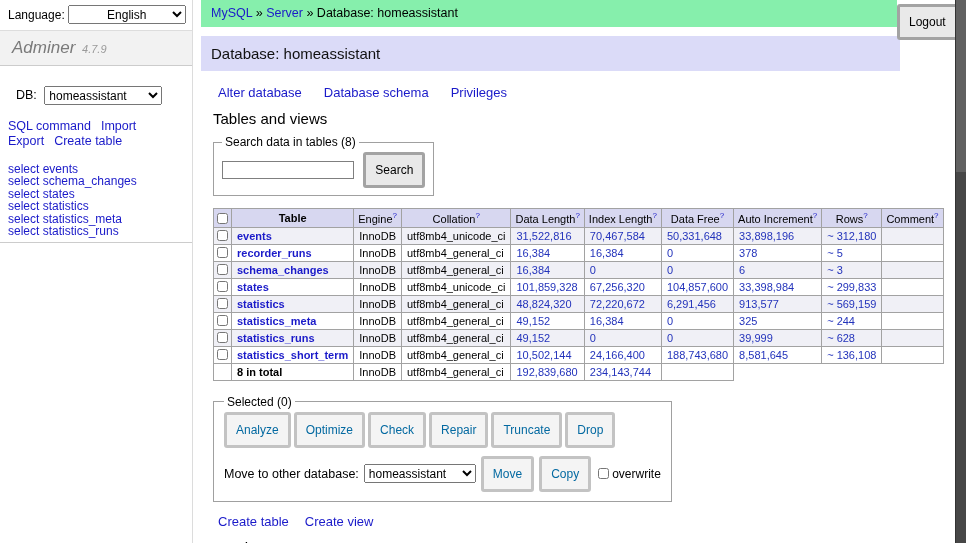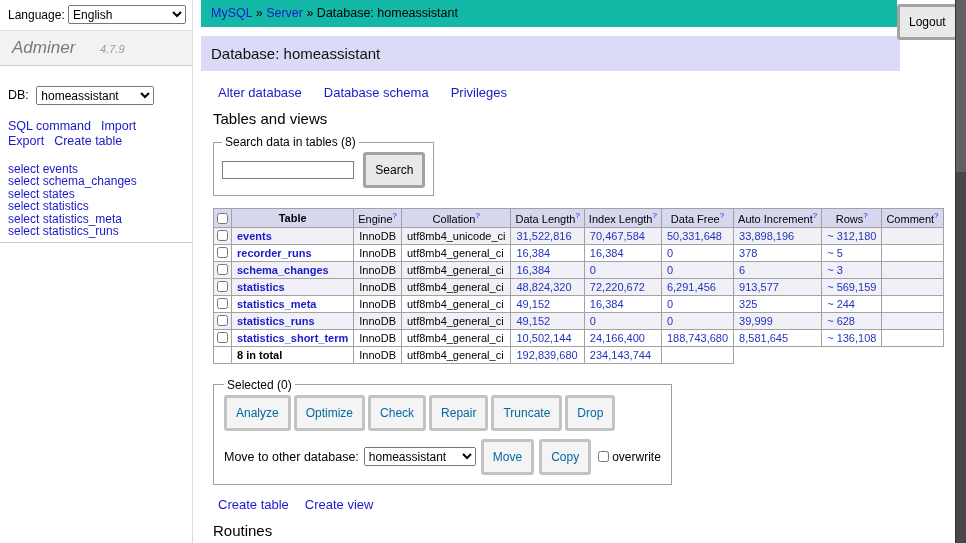--- a/index.html
+++ b/index.html
@@ -10,38 +10,38 @@
     color: #000;
     background: #fff;
   }
   a { color:#1a1ac9; text-decoration:none; cursor:pointer; }
   p { margin:0; }
   .app { position:relative; width:966px; height:543px; overflow:hidden; display:flex; background:#fff; }
 
   
   .sidebar { flex:0 0 193px; width:193px; border-right:1px solid #dcdcdc; }
   .lang-row { height:30px; padding:5px 0 0 8px; font-size:12px; }
-  .lang-row select { font-size:12px; width:118px; height:19px; margin-left:0; }
+  .lang-row select { font-size:12px; width:118px; height:19px; margin-left:0;padding-left:34px; }
   h1.apptitle {
     margin:0; background:#f2f2f2; border-top:1px solid #ddd; border-bottom:1px solid #ccc;
     padding:7px 12px; font-size:17px; font-weight:normal; font-style:italic; color:#7a7a7a;
   }
-  h1.apptitle .version { font-size:11px; color:#9a9a9a; margin-left:20px; }
-  .db-row { padding:20px 8px 4px; font-size:12.5px; }
+  h1.apptitle .version { font-size:11px; color:#9a9a9a; margin-left:2px; }
+  .db-row { padding:20px 8px 4px; font-size:12.5px;margin-left:8px; }
   .db-row select { width:118px; font-size:12px; height:19px; margin-left:4px; vertical-align:middle; }
   .primary-links { margin:10px 8px 0; width:160px; font-size:12.5px; }
   .primary-links a { display:inline-block; margin:0 10px 1px 0; }
   .table-links { margin:14px 8px 0; font-size:12px; }
   .table-links a { display:block; line-height:12.4px; }
   .sidebar hr { border:none; border-top:1px solid #ccc; margin:5px 0 0; }
 
   
   .main { flex:1; min-width:0; position:relative; }
   .top-row { display:flex; height:27px; }
-  .breadcrumb { flex:1; margin-left:8px; background:#14b8a6; padding:6px 0 0 10px; font-size:12.5px; }
+  .breadcrumb { flex:1; margin-left:8px; background:#86efac; padding:6px 0 0 10px; font-size:12.5px; }
   .bc-sep { color:#000; }
   .logout-area { width:58px; padding:4px 8px 0 0; text-align:right; }
   .btn {
     font-family:inherit; font-size:12px; padding:8px 9px;
     background:#e9e9e9; border:3px solid #a3a3a3; border-radius:3px; color:#000; cursor:pointer;
   }
   .btn:disabled { color:#0369a1; background:#f4f4f4; border-color:#c3c3c3; cursor:default; }
   h2.page-title-bar {
     margin:9px 55px 0 8px; background:#dbdbf8; font-size:15px; font-weight:normal;
     padding:9px 0 9px 10px; color:#111;
@@ -189,20 +189,32 @@
             <td class="name"><a href="#">schema_changes</a></td>
             <td>InnoDB</td>
             <td>utf8mb4_general_ci</td>
             <td class="num">16,384</td>
             <td class="num">0</td>
             <td class="num">0</td>
             <td class="num">6</td>
             <td class="num">~ 3</td>
             <td class="comment"></td>
           </tr>
+          <tr>
+            <td class="check"><input type="checkbox" style=""></td>
+            <td class="name"><a href="#">states</a></td>
+            <td>InnoDB</td>
+            <td>utf8mb4_unicode_ci</td>
+            <td class="num">101,859,328</td>
+            <td class="num">67,256,320</td>
+            <td class="num">104,857,600</td>
+            <td class="num">33,398,984</td>
+            <td class="num">~ 299,833</td>
+            <td class="comment"></td>
+          </tr>
           <tr class="odd">
             <td class="check"><input type="checkbox" style=""></td>
             <td class="name"><a href="#">statistics</a></td>
             <td>InnoDB</td>
             <td>utf8mb4_general_ci</td>
             <td class="num">48,824,320</td>
             <td class="num">72,220,672</td>
             <td class="num">6,291,456</td>
             <td class="num">913,577</td>
             <td class="num">~ 569,159</td>

